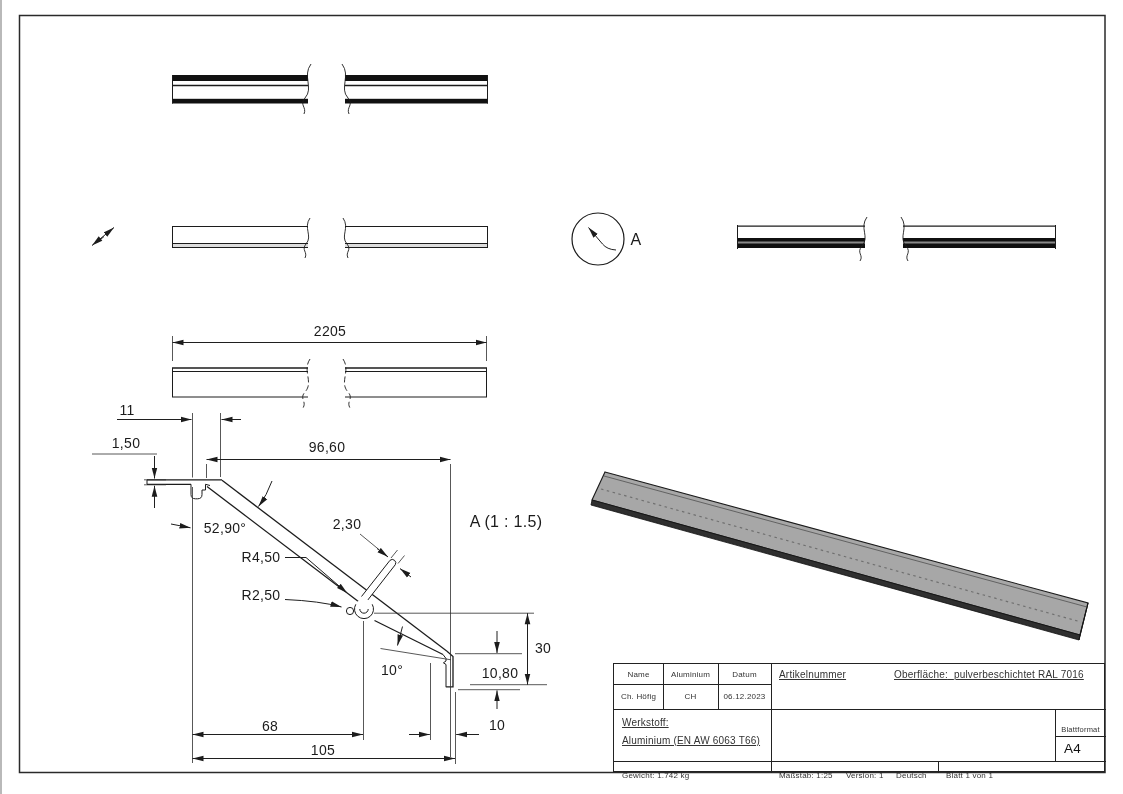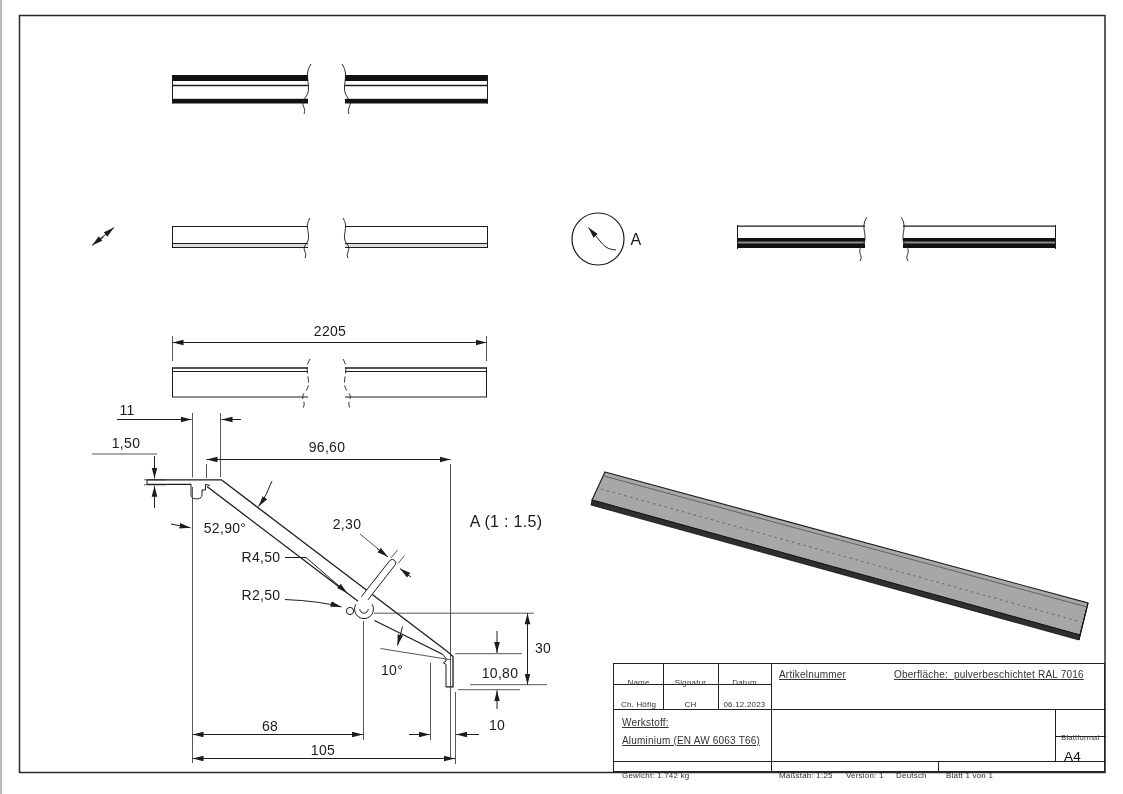--- a/index.html
+++ b/index.html
@@ -12,21 +12,21 @@
   .e{stroke:#2d2d2d;fill:none;stroke-width:0.8px;}
   .d{stroke:#1f1f1f;fill:none;stroke-width:1px;}
   .bk{stroke:#1c1c1c;fill:none;stroke-width:0.9px;}
   .t{font:14px "Liberation Sans",sans-serif;fill:#1b1b1b;letter-spacing:.3px;text-anchor:middle;}
   .tb{font:16px "Liberation Sans",sans-serif;fill:#1b1b1b;letter-spacing:.3px;text-anchor:middle;}
   
   .titleblock{position:absolute;left:613px;top:663px;width:492px;height:109px;
               border:1.2px solid #222;box-sizing:border-box;color:#333;}
   .tl{position:absolute;background:#222;}
   .c{position:absolute;display:flex;align-items:center;justify-content:center;
-     font-size:8px;letter-spacing:.2px;white-space:nowrap;margin-top:8px;}
+     font-size:8px;letter-spacing:.2px;white-space:nowrap;}
   .lc{position:absolute;font-size:10px;letter-spacing:.2px;white-space:nowrap;text-decoration:underline;}
   .artnum{position:absolute;left:162px;top:14px;font-size:16px;color:#111;
           letter-spacing:1px;white-space:nowrap;}
   .artnum .sup{font-size:9px;position:relative;top:-5px;letter-spacing:0;}
   .bc{position:absolute;top:97px;height:28px;display:flex;align-items:center;
       font-size:8px;letter-spacing:.2px;white-space:nowrap;}
 </style>
 </head>
 <body>
 
@@ -226,21 +226,21 @@
   <div class="tl" style="left:104px;top:0;width:1px;height:45px"></div>
   <div class="tl" style="left:157px;top:0;width:1px;height:109px"></div>
   <div class="tl" style="left:0;top:20px;width:157px;height:1px"></div>
   <div class="tl" style="left:0;top:45px;width:492px;height:1px"></div>
   <div class="tl" style="left:0;top:97px;width:492px;height:1px"></div>
   <div class="tl" style="left:441px;top:45px;width:1px;height:52px"></div>
   <div class="tl" style="left:441px;top:72px;width:51px;height:1px"></div>
   <div class="tl" style="left:324px;top:97px;width:1px;height:12px"></div>
 
   <div class="c" style="left:0;top:0;width:49px;height:20px">Name</div>
-  <div class="c" style="left:49px;top:0;width:55px;height:20px">Signatur</div>
+  <div class="c" style="left:49px;top:0;width:55px;height:20px">Aluminium</div>
   <div class="c" style="left:104px;top:0;width:53px;height:20px">Datum</div>
   <div class="c" style="left:0;top:20px;width:49px;height:25px">Ch. Höfig</div>
   <div class="c" style="left:49px;top:20px;width:55px;height:25px">CH</div>
   <div class="c" style="left:104px;top:20px;width:53px;height:25px">06.12.2023</div>
 
   <div class="lc" style="left:165px;top:5px">Artikelnummer</div>
   <div class="lc" style="left:280px;top:5px">
     <span>Oberfläche:</span>&nbsp;
     <span>pulverbeschichtet RAL 7016</span>
   </div>

